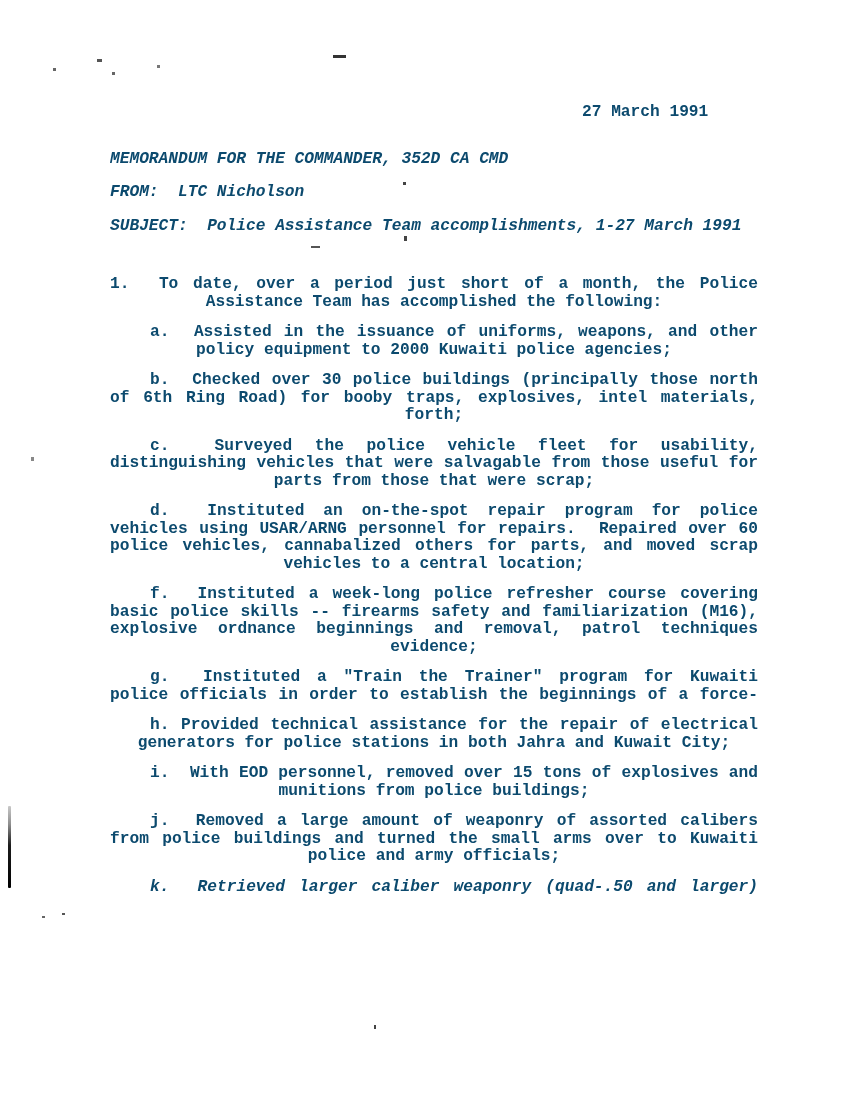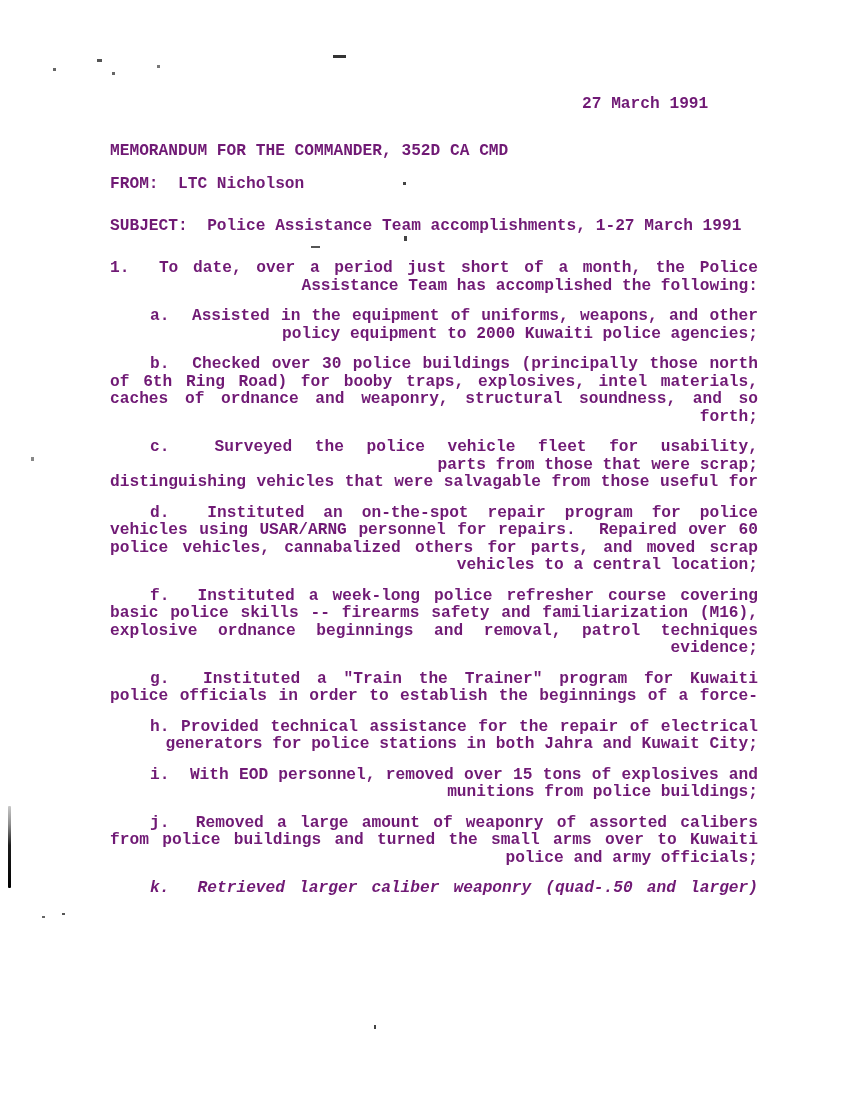--- a/index.html
+++ b/index.html
@@ -6,43 +6,43 @@
   .page {
     position: relative;
     width: 850px;
     height: 1116px;
     background: #ffffff;
     overflow: hidden;
   }
   .content {
     position: absolute;
     left: 110px;
-    top: 96px;
+    top: 104px;
     width: 648px;
     font-family: "Liberation Mono", "DejaVu Sans Mono", monospace;
     font-size: 16.2px;
     font-weight: bold;
     line-height: 17.5px;
-    color: #701a75;
+    color: #0c4a6e;
   }
   .date-line { padding-left: 472px; white-space: pre; }
-  .hdr { white-space: pre; }
+  .hdr { white-space: pre; font-style: italic; }
   .hdr.memo    { margin-top: 29px; }
   .hdr.from    { margin-top: 16px; }
-  .hdr.subject { margin-top: 24px; }
-  .body-block  { margin-top: 25px; }
+  .hdr.subject { margin-top: 16px; }
+  .body-block  { margin-top: 41px; }
   .para { margin-bottom: 13px; }
   .para:last-child { margin-bottom: 0; font-style: italic; }
   .line { white-space: pre-wrap; }
   .line.jl {
     text-align: justify;
     text-align-last: justify;
     text-justify: inter-word;
   }
-  .line.ll { text-align: right; }
+  .line.ll { text-align: center; }
   .para.indent .line.first { padding-left: 40px; }
   .mark { position: absolute; }
   .pen-mark {
     position: absolute;
     left: 8px; top: 806px;
     width: 3px; height: 82px;
     background: linear-gradient(#c9c9c9, #8f8f8f 22%, #1c1c1c 48%, #000000);
     border-radius: 1px;
   }
 </style>
@@ -69,33 +69,32 @@
     <div class="date-line">27 March 1991</div>
     <div class="hdr memo">MEMORANDUM FOR THE COMMANDER, 352D CA CMD</div>
     <div class="hdr from">FROM:  LTC Nicholson</div>
     <div class="hdr subject">SUBJECT:  Police Assistance Team accomplishments, 1-27 March 1991</div>
     <div class="body-block">
         <div class="para">
           <div class="line jl first">1.  To date, over a period just short of a month, the Police</div>
           <div class="line ll">Assistance Team has accomplished the following:</div>
         </div>
         <div class="para indent">
-          <div class="line jl first">a.  Assisted in the equipment of uniforms, weapons, and other</div>
+          <div class="line jl first">a.  Assisted in the issuance of uniforms, weapons, and other</div>
           <div class="line ll">policy equipment to 2000 Kuwaiti police agencies;</div>
         </div>
         <div class="para indent">
           <div class="line jl first">b.  Checked over 30 police buildings (principally those north</div>
           <div class="line jl">of 6th Ring Road) for booby traps, explosives, intel materials,</div>
-          <div class="line jl">caches of ordnance and weaponry, structural soundness, and so</div>
           <div class="line ll">forth;</div>
         </div>
         <div class="para indent">
           <div class="line jl first">c.  Surveyed the police vehicle fleet for usability,</div>
+          <div class="line jl">distinguishing vehicles that were salvagable from those useful for</div>
           <div class="line ll">parts from those that were scrap;</div>
-          <div class="line jl">distinguishing vehicles that were salvagable from those useful for</div>
         </div>
         <div class="para indent">
           <div class="line jl first">d.  Instituted an on-the-spot repair program for police</div>
           <div class="line jl">vehicles using USAR/ARNG personnel for repairs.  Repaired over 60</div>
           <div class="line jl">police vehicles, cannabalized others for parts, and moved scrap</div>
           <div class="line ll">vehicles to a central location;</div>
         </div>
         <div class="para indent">
           <div class="line jl first">f.  Instituted a week-long police refresher course covering</div>
           <div class="line jl">basic police skills -- firearms safety and familiarization (M16),</div>

